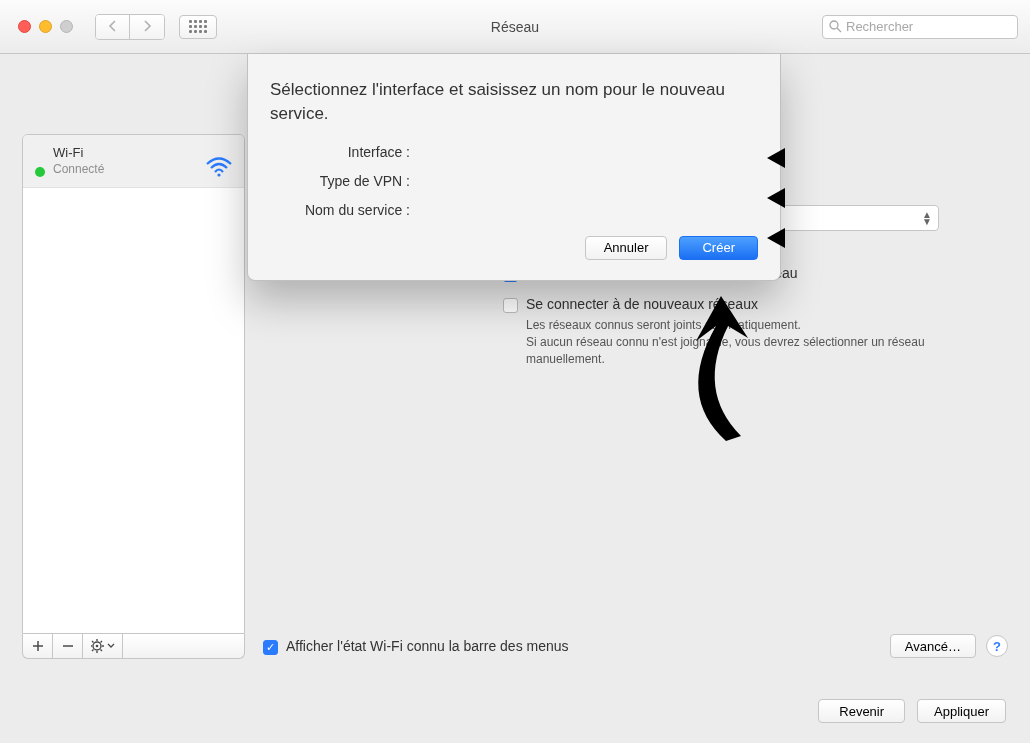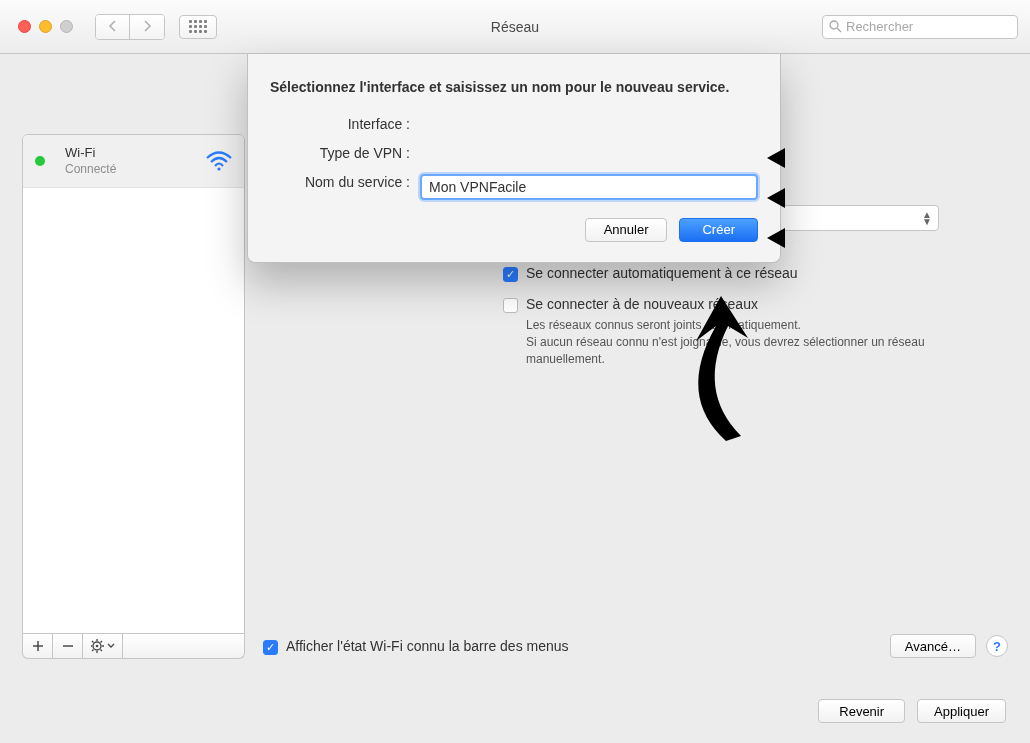--- a/index.html
+++ b/index.html
@@ -93,23 +93,23 @@
   .sidebar-list {
     flex: 1;
     min-height: 500px;
     border: 1px solid #c6c6c6;
     border-radius: 6px 6px 0 0;
     background: #fff;
     overflow: hidden;
   }
   .sidebar-item {
     display: flex;
-    align-items: center;
+    align-items: flex-end;
     padding: 10px 12px;
-    gap: 20px;
+    gap: 8px;
     background: #f0f0f0;
     border-bottom: 1px solid #e2e2e2;
   }
   .status-dot { width: 10px; height: 10px; border-radius: 50%; background: #26c93b; }
   .sidebar-text { flex: 1; line-height: 1.3; }
   .sidebar-text .name { font-size: 13px; color: #333; }
   .sidebar-text .status { font-size: 12px; color: #8e8e8e; }
   .wifi-icon svg { display: block; }
 
   .sidebar-toolbar {
@@ -214,21 +214,21 @@
     left: 247px;
     width: 534px;
     background: #f4f4f4;
     border: 1px solid #c0c0c0;
     border-top: none;
     border-radius: 0 0 8px 8px;
     box-shadow: 0 20px 40px rgba(0,0,0,0.25);
     padding: 24px 22px 20px 22px;
     z-index: 100;
   }
-  .sheet-title { font-size: 14px; color: #333; margin-bottom: 18px; line-height: 1.4; font-weight: bold; }
+  .sheet-title { font-size: 17px; color: #333; margin-bottom: 18px; line-height: 1.4; }
   .sheet-row {
     display: flex;
     align-items: flex-start;
     margin-bottom: 13px;
     position: relative;
   }
   .sheet-row label {
     width: 150px;
     text-align: right;
     font-size: 14px;
@@ -467,23 +467,20 @@
   <div class="sheet-row">
     <label>Interface :</label>
   </div>
 
   <div class="sheet-row">
     <label>Type de VPN :</label>
   </div>
 
   <div class="sheet-row">
     <label>Nom du service :</label>
-    <div class="sheet-input focused">
-      <span>Mon VPNFacile</span>
-    </div>
   </div>
 
   <div class="sheet-footer">
     <button class="btn" style="padding:0 18px;">Annuler</button>
     <button class="btn primary" style="padding:0 22px;">Créer</button>
   </div>
 </div>
 
 <div class="arrow-marker small" style="top:148px; left:767px;"></div>
 <div class="arrow-marker small" style="top:188px; left:767px;"></div>

